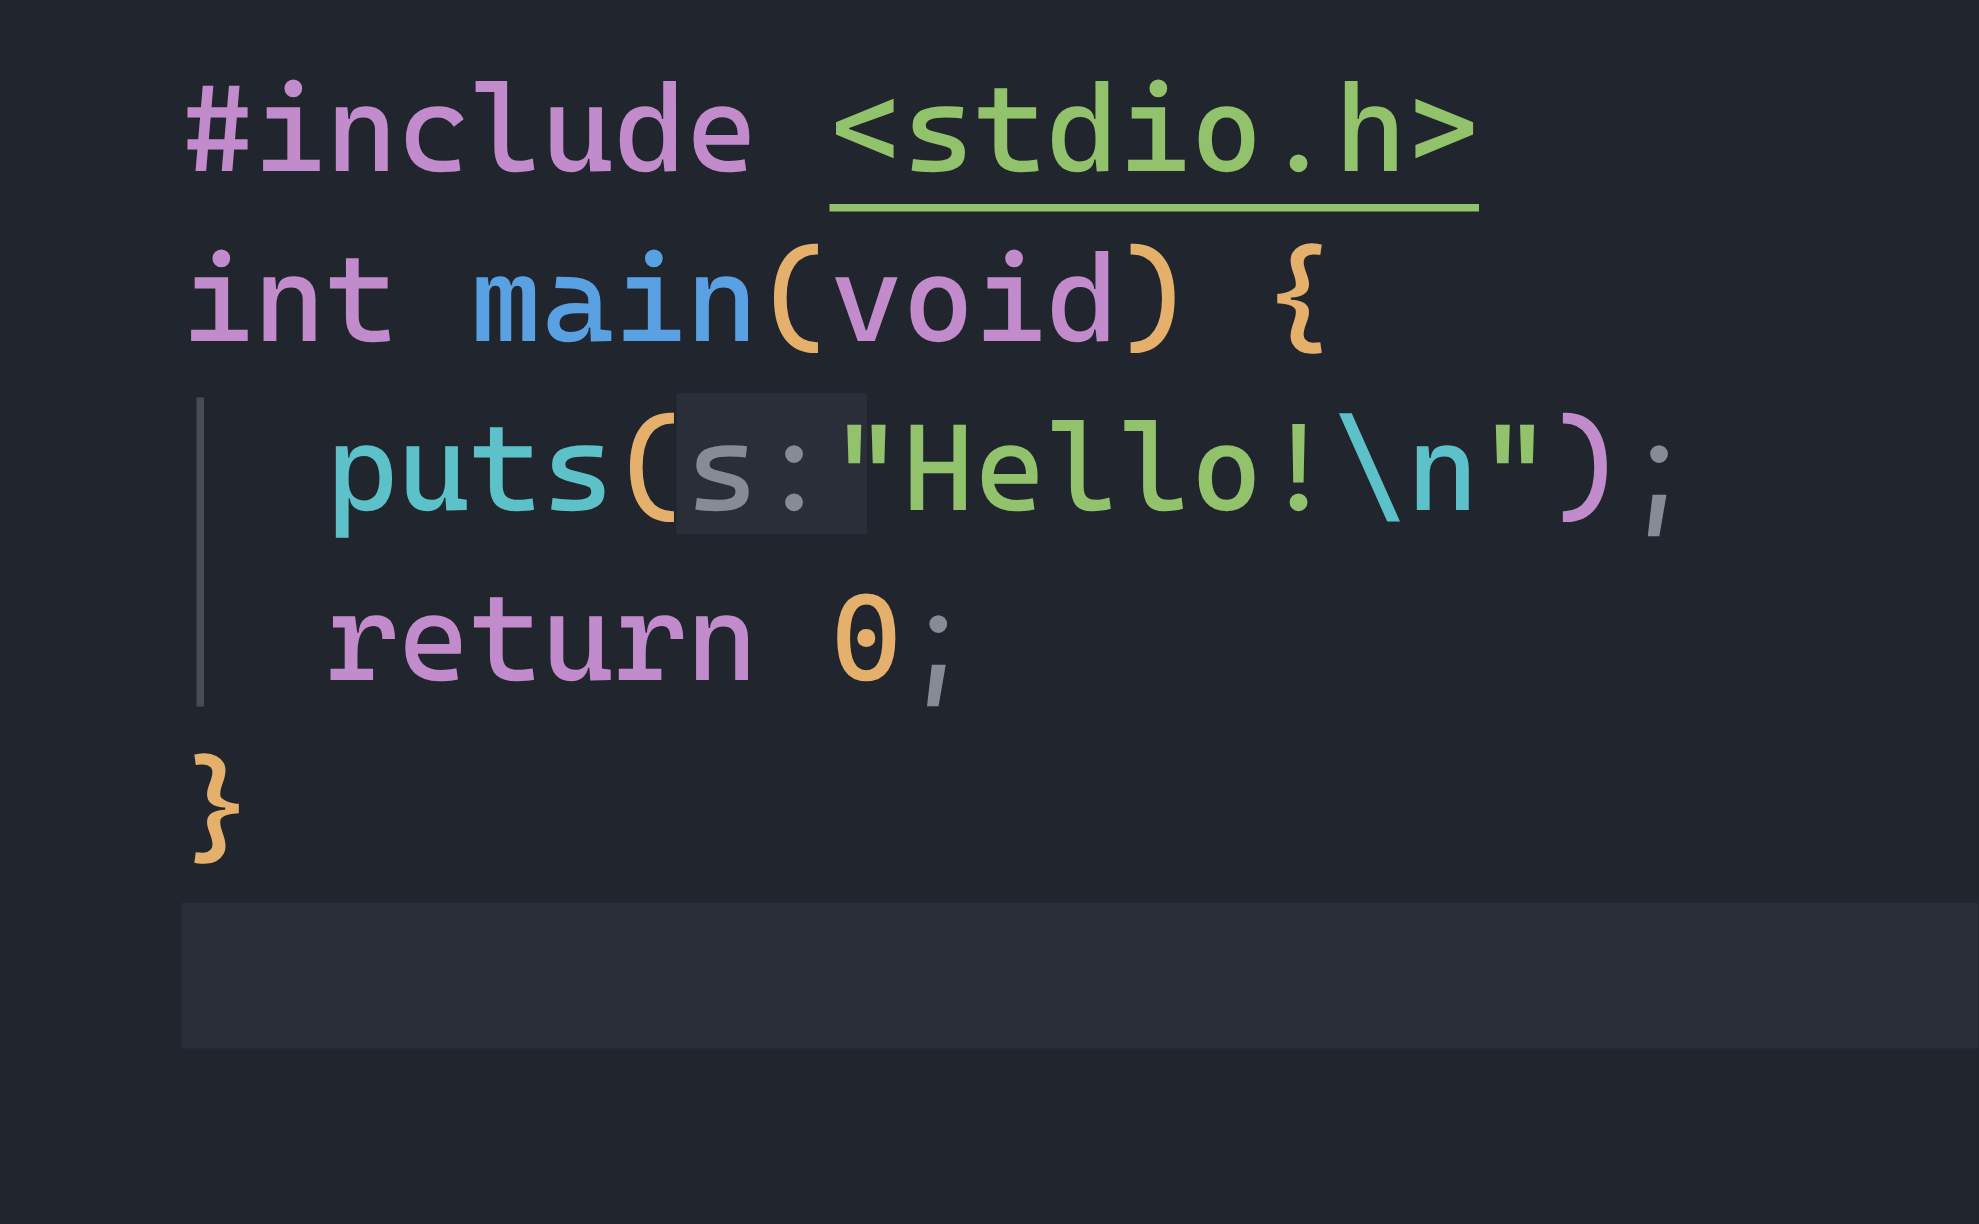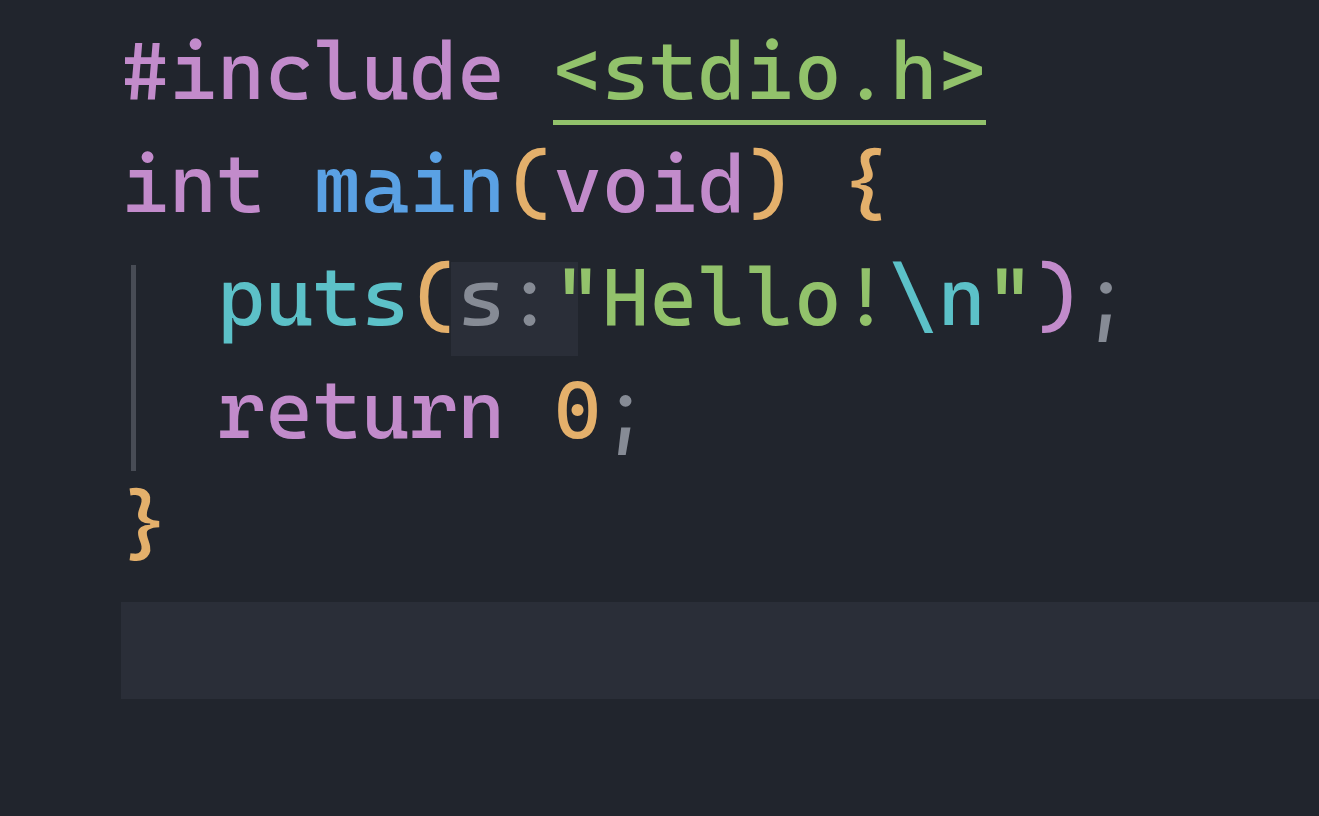--- a/index.html
+++ b/index.html
@@ -8,21 +8,21 @@
     width:1319px;height:816px;
     font-family:"Cascadia Mono","JetBrains Mono","Fira Code",Consolas,monospace;
     font-size:82px;
     line-height:1.38;
     color:#9aa0a6;
     white-space:pre;
   }
   .code{
     position:absolute;
     left:121px;
-    top:14px;
+    top:30px;
   }
   .indent-guide{
     position:absolute;
     left:131px;
     top:265px;
     width:5px;
     height:206px;
     background:#484c55;
   }
   .current-line{

